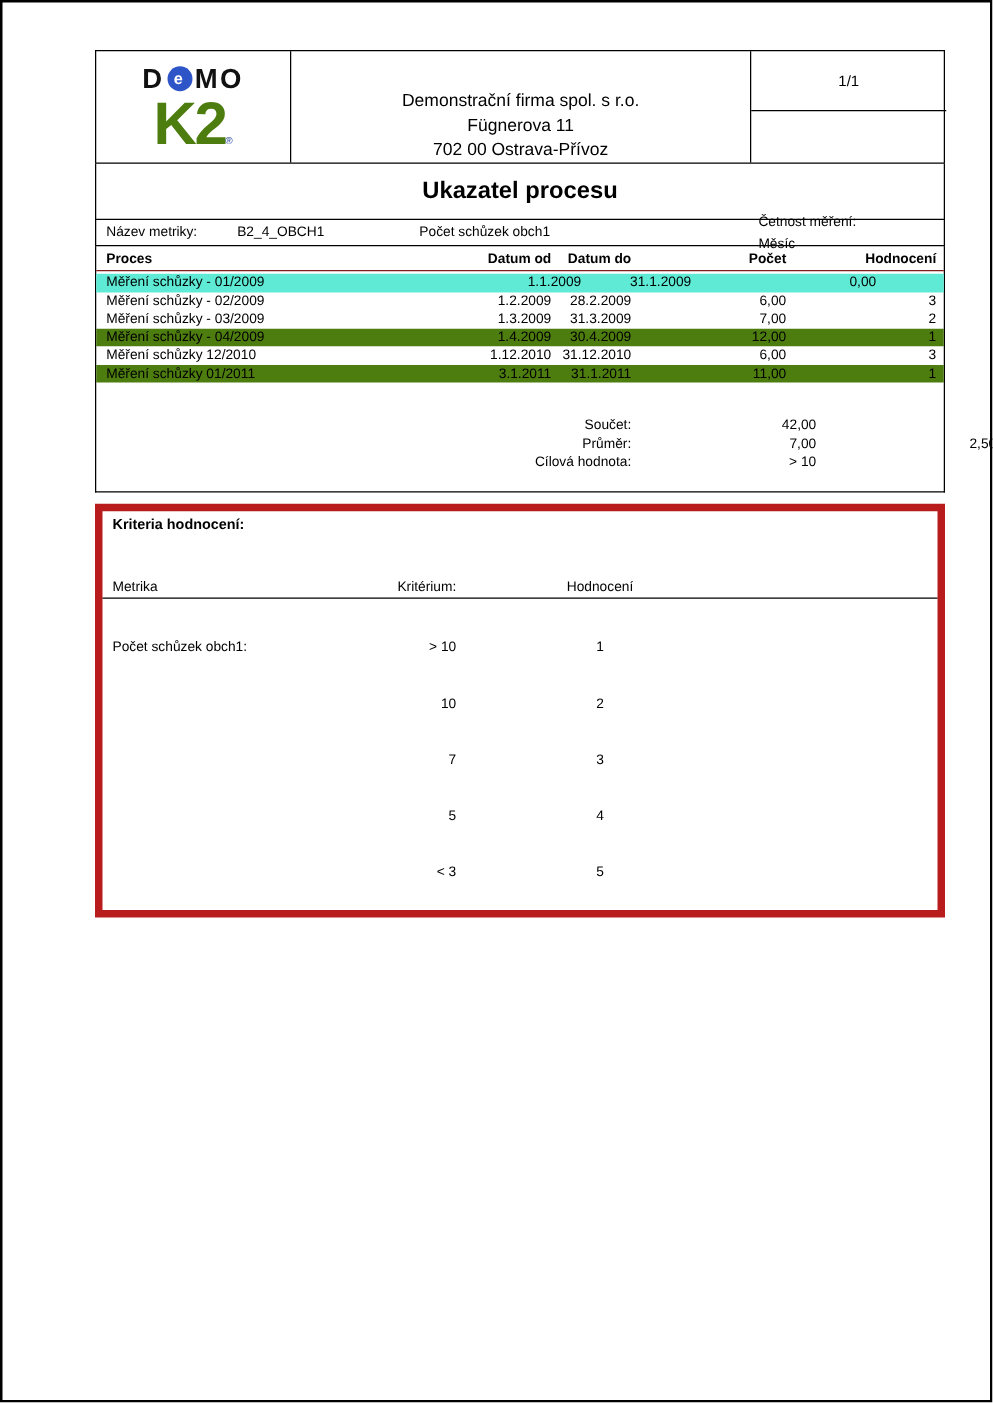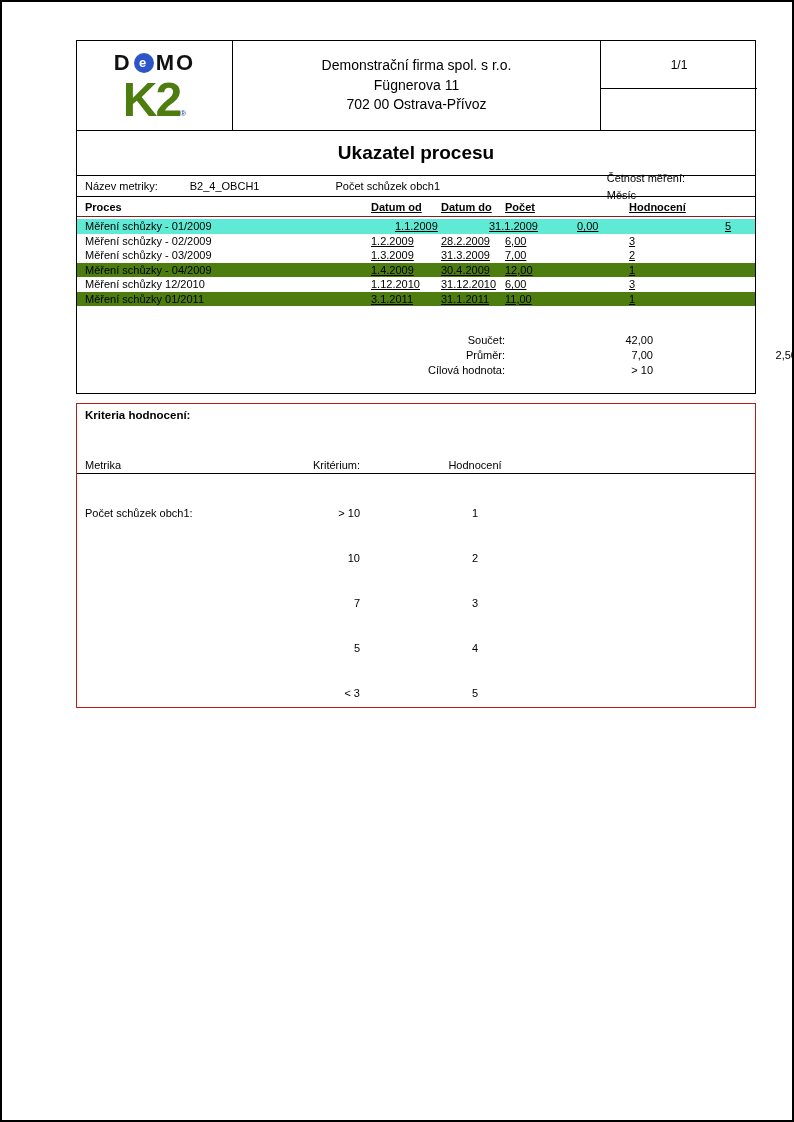--- a/index.html
+++ b/index.html
@@ -30,21 +30,21 @@
   .e-circle {
     width:20px; height:20px; border-radius:50%;
     background:#2d55c8; color:#fff; font-size:13px; font-weight:bold;
     display:flex; align-items:center; justify-content:center; margin:0 2px;
   }
   .k2-mark { position:relative; line-height:0.9; }
   .k2-text { font-weight:bold; font-size:48px; color:#4d7c0f; letter-spacing:-2px; }
   .k2-reg { font-size:8px; color:#1d3e96; vertical-align:baseline; }
   .addr-cell {
     border-right:1px solid #000;
-    display:flex; flex-direction:column; align-items:center; justify-content:center;
+    display:flex; flex-direction:column; align-items:center; justify-content:flex-end;
     font-size:14px; line-height:1.4; text-align:center;
   }
   .pageno-col { display:flex; flex-direction:column; }
   .pageno-top {
     height:48px; border-bottom:1px solid #000;
     display:flex; align-items:center; justify-content:center; font-size:12px;
   }
   .pageno-bottom { flex:1; }
 
   
@@ -62,34 +62,34 @@
   .metric-code { margin-left:32px; }
   .metric-name { margin-left:76px; }
   .metric-right { margin-left:auto; padding-right:62px; display:flex; gap:5px;flex-direction:column; }
 
   
   .table-box { border:1px solid #000; border-top:none; padding-bottom:16px; }
   .prow {
     display:grid; grid-template-columns:286px 70px 64px 124px 120px;
     padding:0 8px; height:14.5px; align-items:center; font-size:11px;
   }
-  .prow > div:nth-child(n+2) { text-align:left;text-decoration:underline; }
+  .prow > div:nth-child(n+2) { text-align:right; }
   .phead { font-weight:bold; height:20px; border-bottom:1px solid #7f1d1d; margin-bottom:2px; }
   .row-red   { background:#5eead4;gap:24px; }
   .row-green { background:#4d7c0f; }
 
   .summary { margin-top:26px; }
   .srow {
     display:grid; grid-template-columns:420px 124px 120px;
     padding:0 8px; height:15px; align-items:center; font-size:11px;gap:24px;
   }
   .srow > div { text-align:right; }
 
   
-  .criteria-box { border:1px solid #b91c1c; margin-top:9px; padding-bottom:8px; }
+  .criteria-box { border:6px solid #b91c1c; margin-top:9px; padding-bottom:24px; }
   .criteria-title { font-weight:bold; font-size:11.5px; padding:5px 8px 4px; }
   .crow {
     display:grid; grid-template-columns:190px 85px 230px 1fr;
     padding:0 8px; height:13px; align-items:center; font-size:11px;margin-top:32px;
   }
   .crow > div:nth-child(2) { text-align:right; }
   .crow > div:nth-child(3) { text-align:center; }
   .chead { height:17px; border-bottom:1px solid #000; margin-bottom:4px; }
 </style>
 </head>

